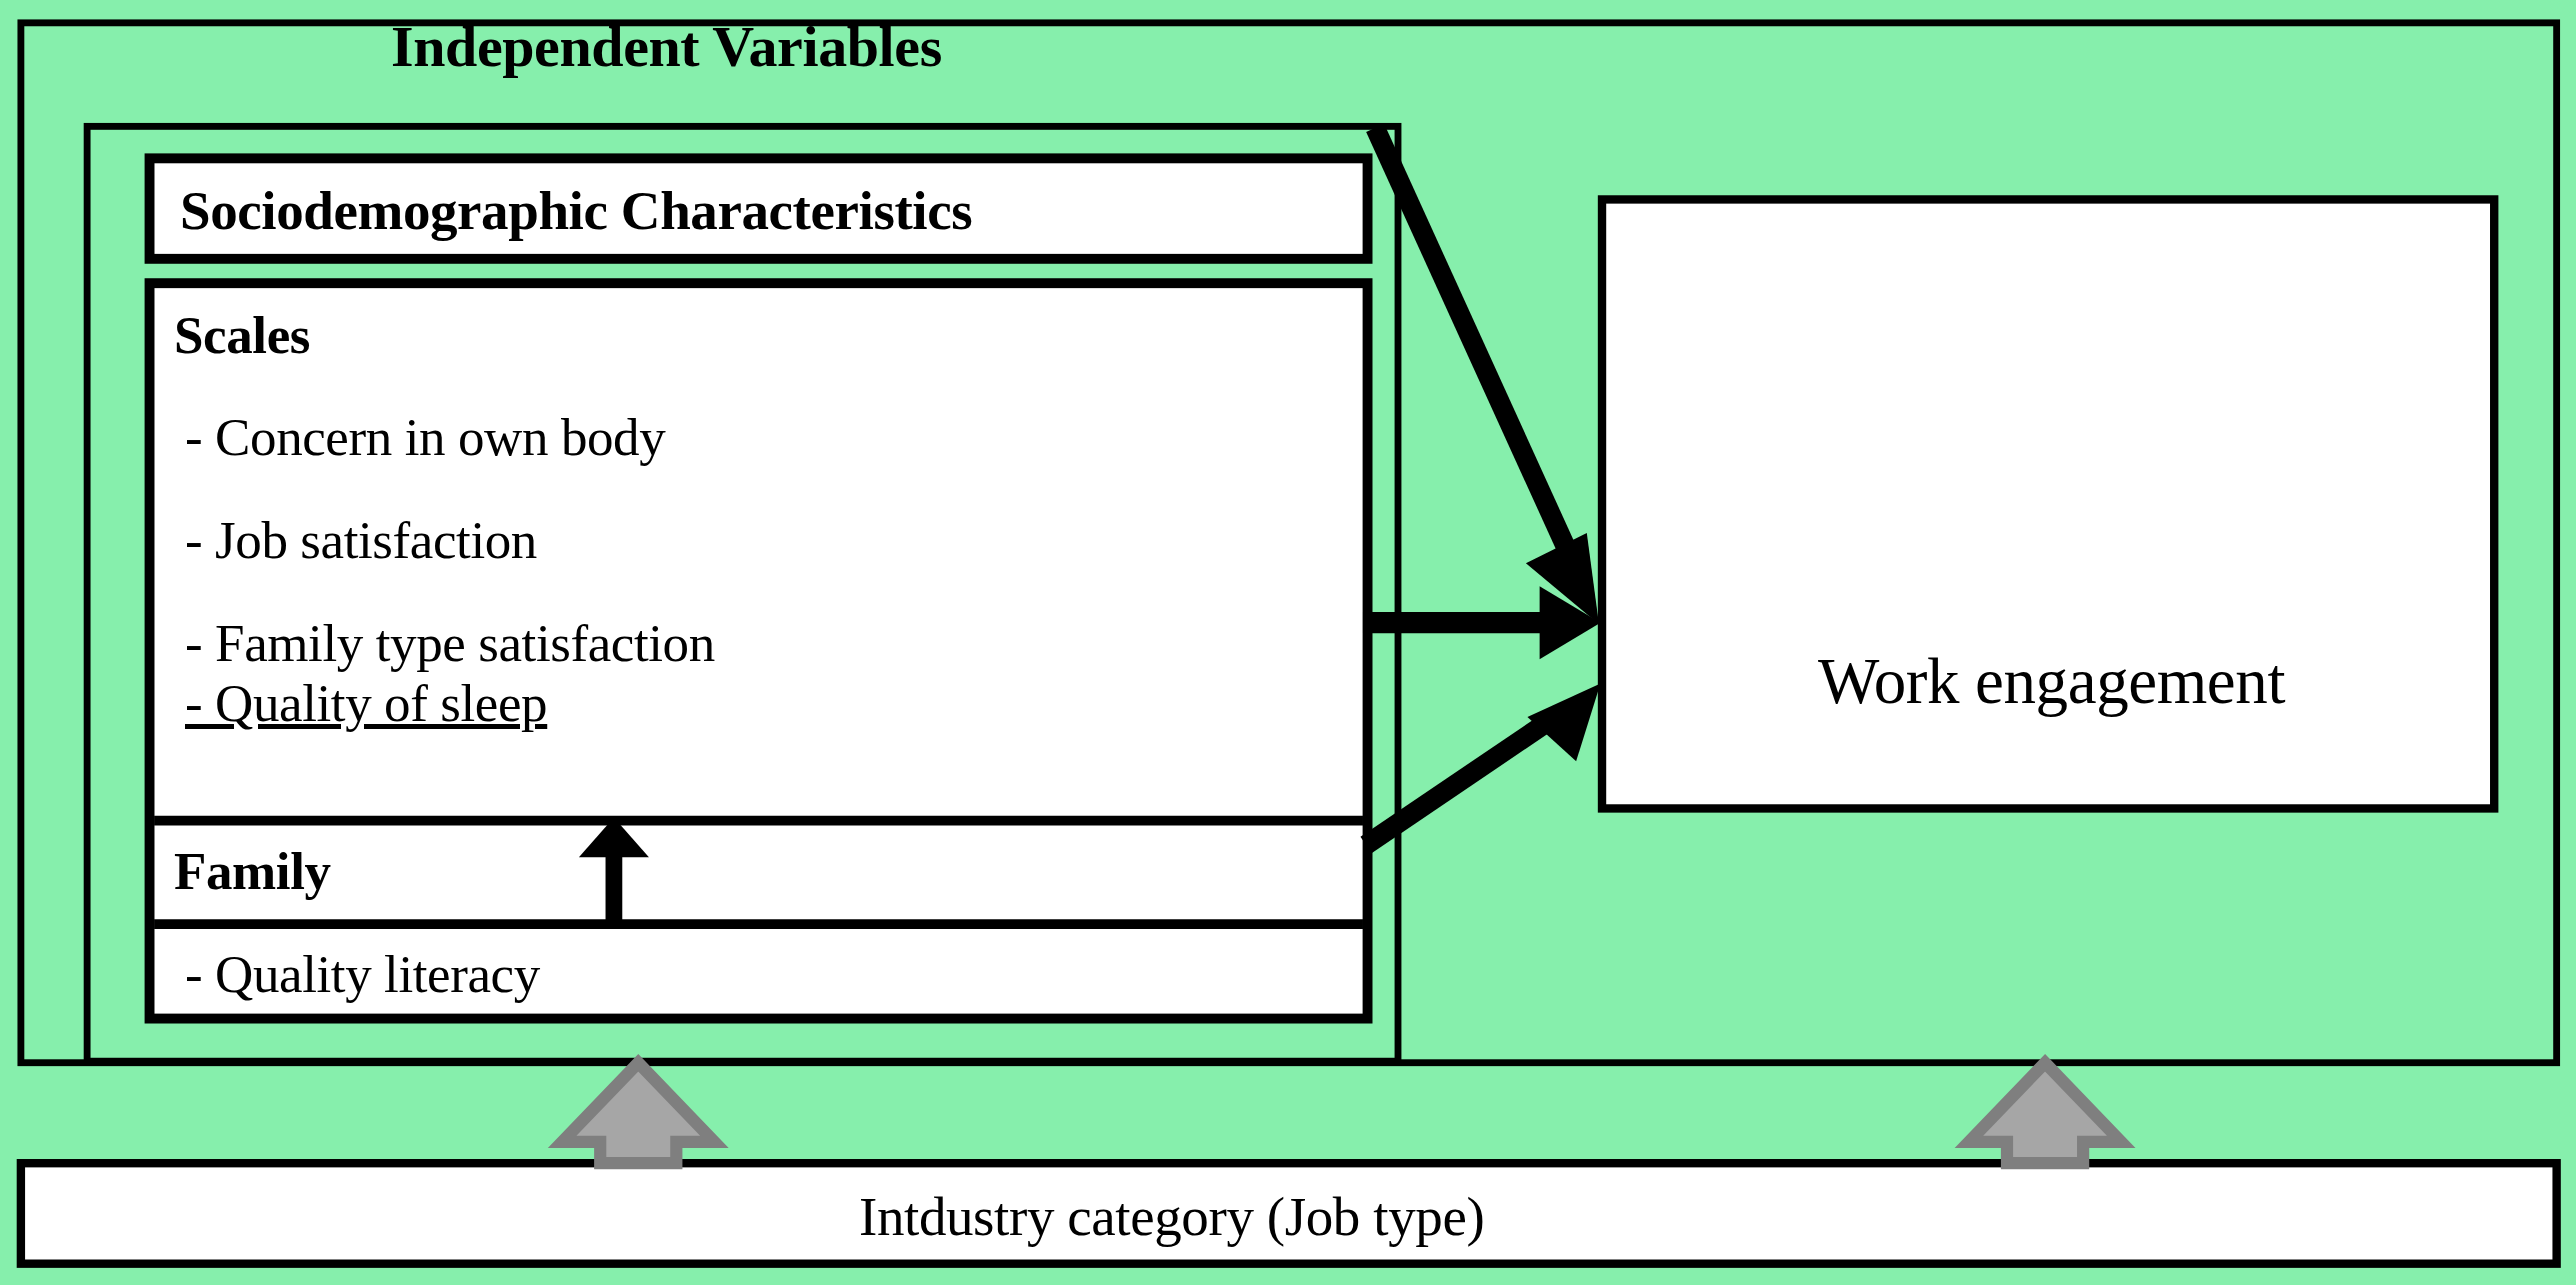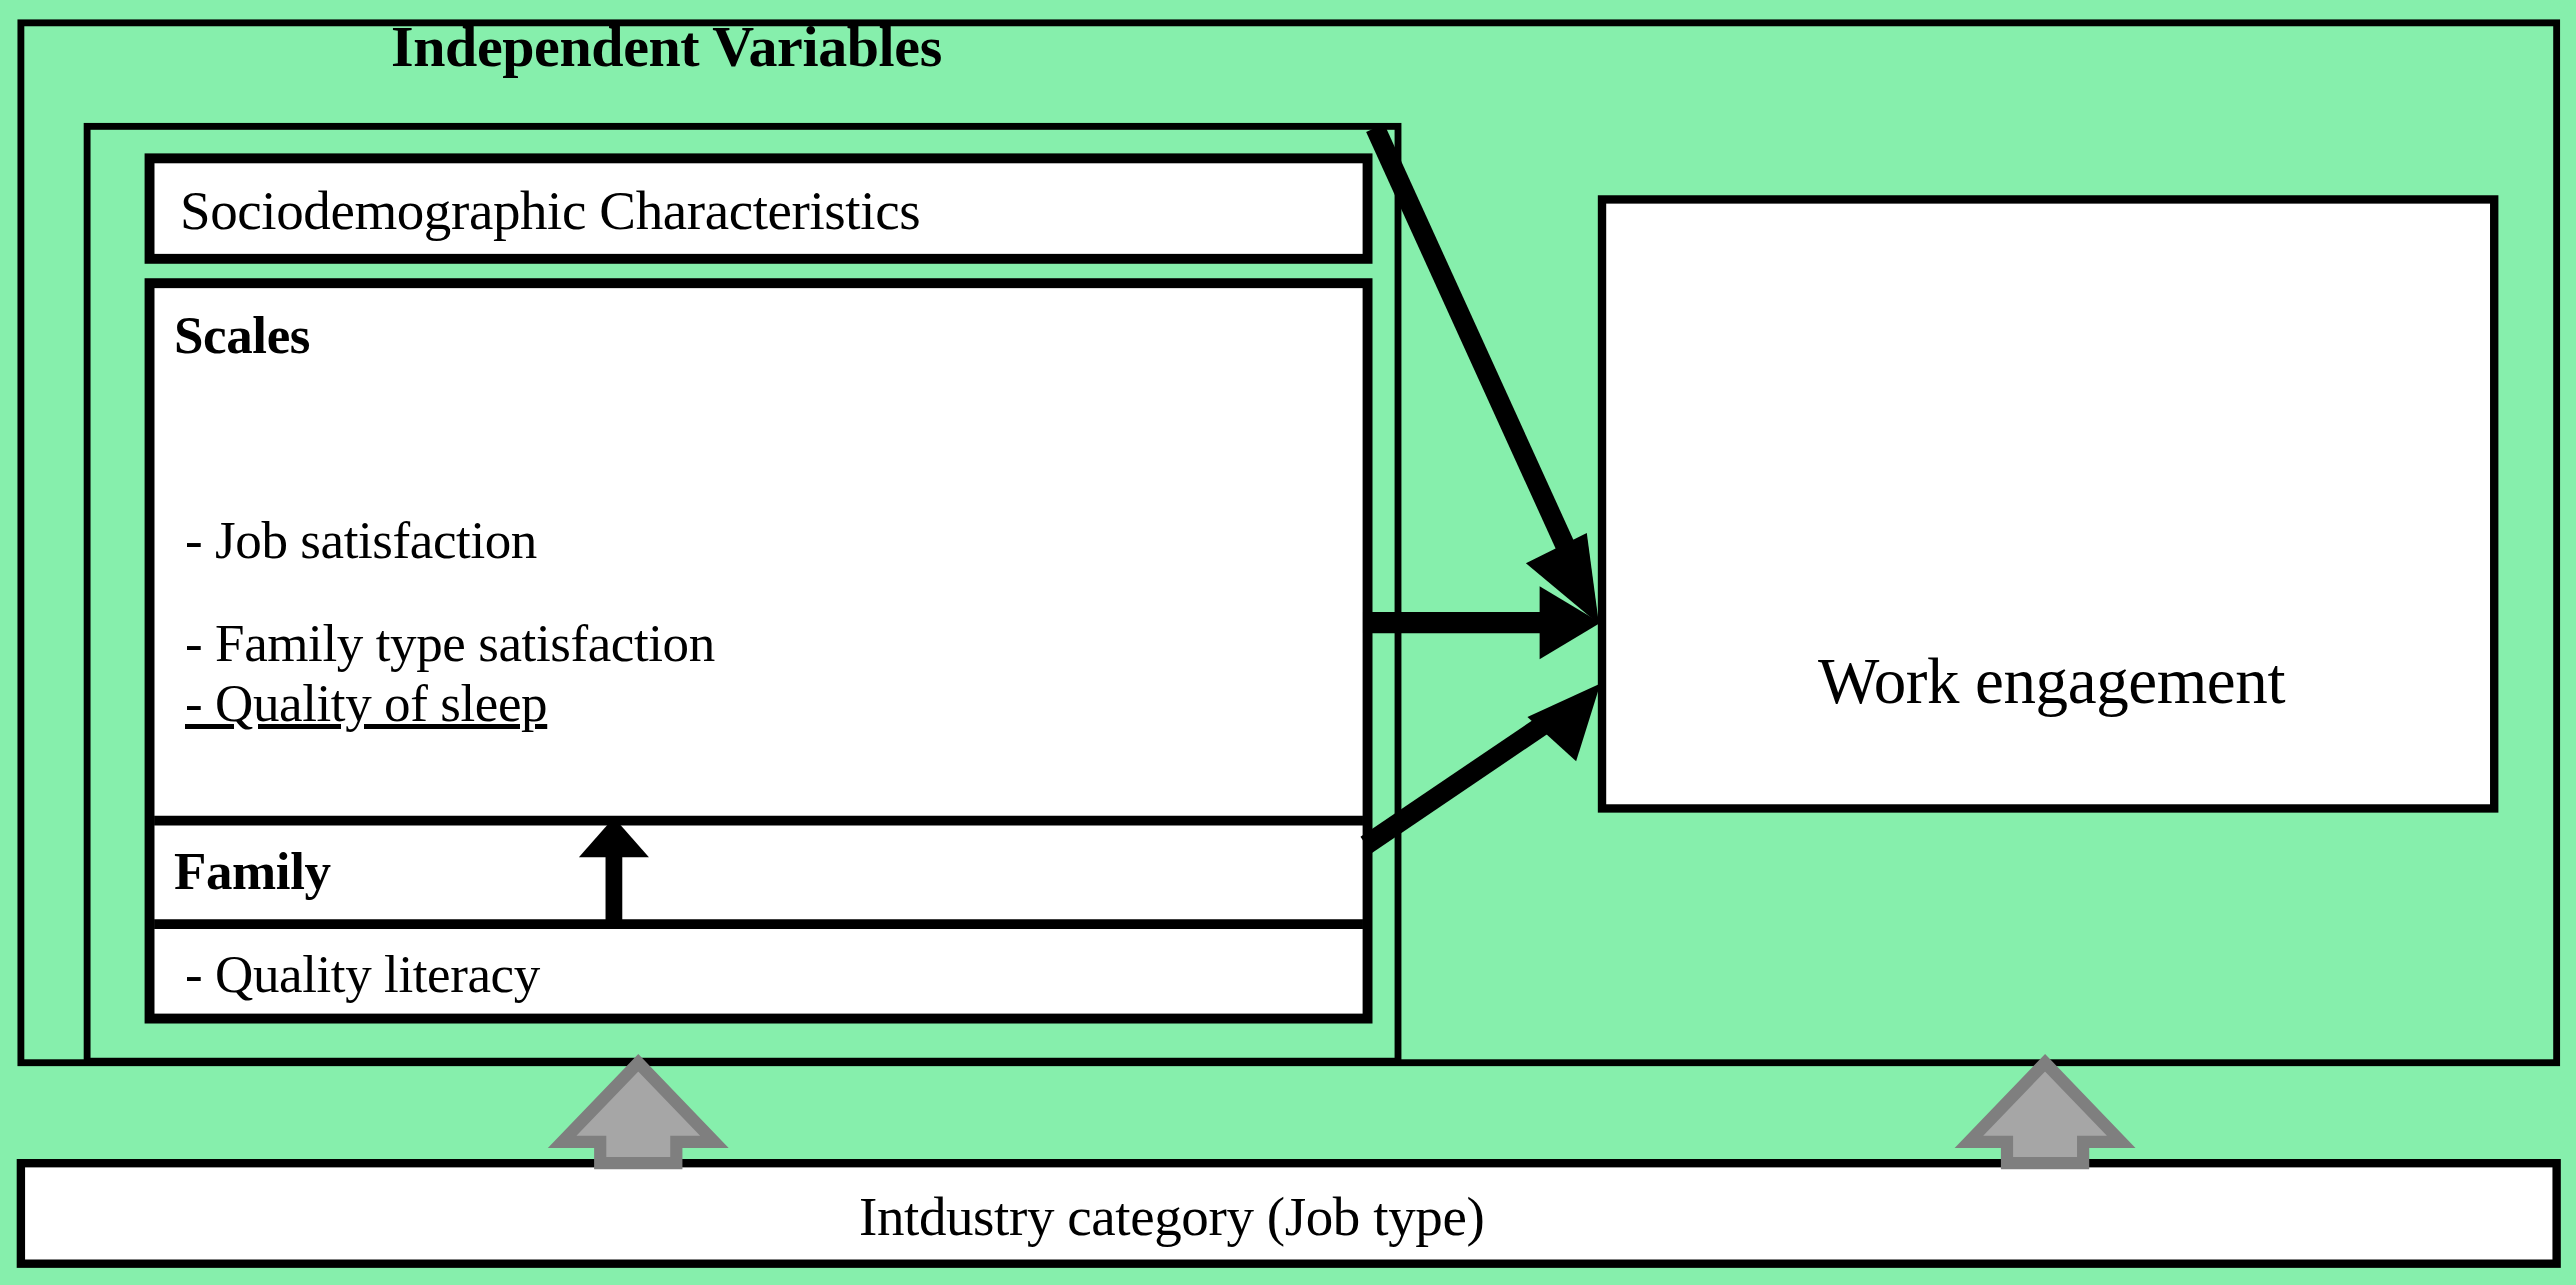--- a/index.html
+++ b/index.html
@@ -29,21 +29,21 @@
     white-space: nowrap;
     line-height: 1;
   }
   .t-section-title {
     font-size: 58px;
     font-weight: bold;
     letter-spacing: -0.4px;
   }
   .t-box-head {
     font-size: 55px;
-    font-weight: normal;
+    font-weight: bold;
     letter-spacing: -0.4px;
   }
   .t-group-head {
     font-size: 53px;
     font-weight: bold;
     letter-spacing: -0.4px;
   }
   .t-item {
     font-size: 53px;
     font-weight: normal;
@@ -107,20 +107,21 @@
 
     <polygon points="2686,1396 2786,1500 2736,1500 2736,1528 2636,1528 2636,1500 2586,1500" fill="#a6a6a6" stroke="#7f7f7f" stroke-width="16" stroke-linejoin="miter"></polygon>
   </svg>
 
   <div class="dgm-text t-section-title" style="left:391px; top:18.3px;">Independent Variables</div>
 
   <div class="dgm-text t-box-head" style="left:180px; top:183px;">Sociodemographic Characteristics</div>
 
   <div class="dgm-text t-group-head" style="left:174px; top:309px;">Scales</div>
 
+  <div class="dgm-text t-item" style="left:185px; top:411px;">- Concern in own body</div>
 
   <div class="dgm-text t-item" style="left:185px; top:514px;">- Job satisfaction</div>
 
   <div class="dgm-text t-item" style="left:185px; top:617px;">- Family type satisfaction</div>
 
   <div class="dgm-text t-item" style="left:185px; top:677px;text-decoration:underline;">- Quality of sleep</div>
 
   <div class="dgm-text t-group-head" style="left:174px; top:845px;">Family</div>
 
   <div class="dgm-text t-item" style="left:185px; top:948px;">- Quality literacy</div>

